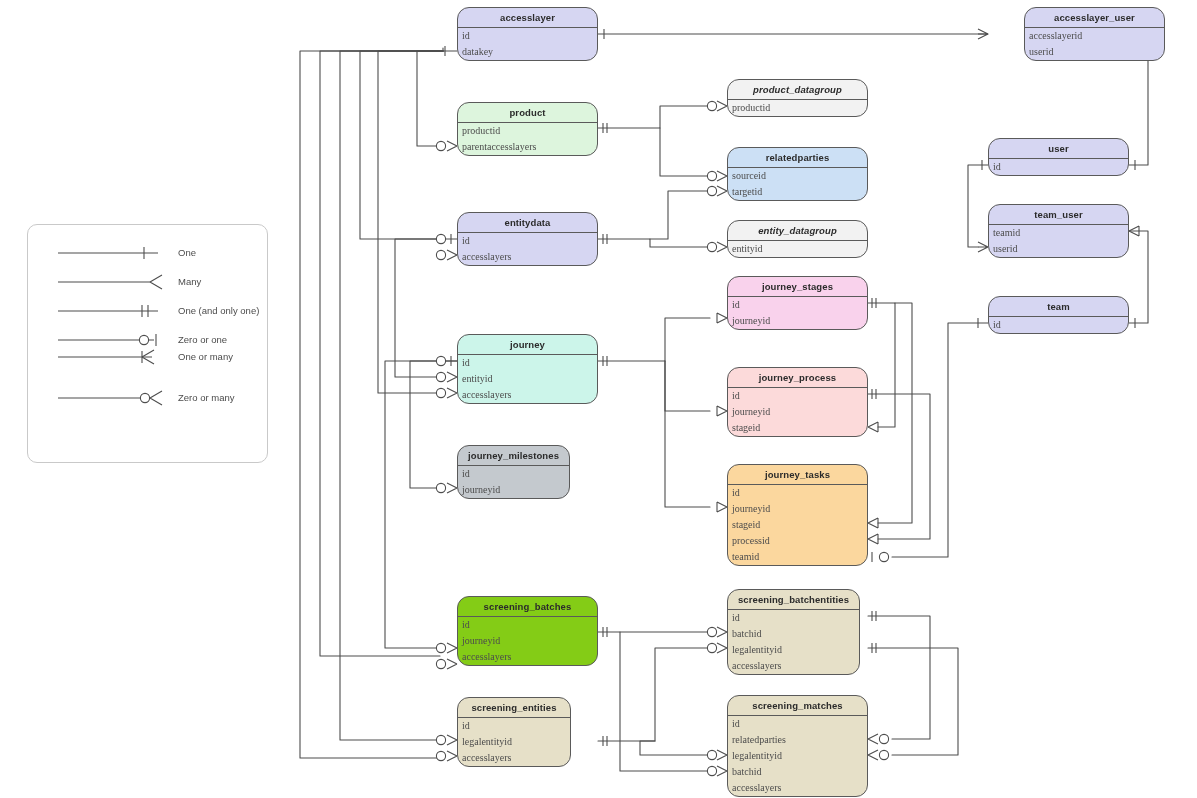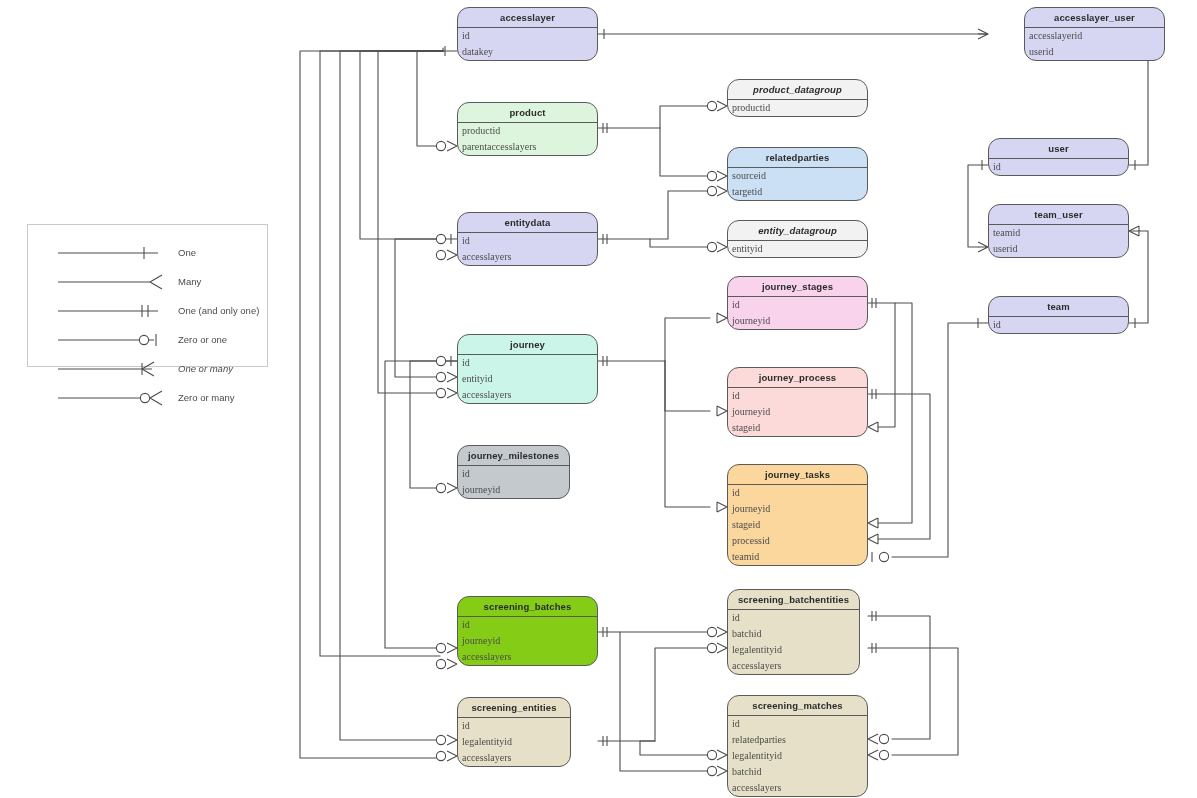--- a/index.html
+++ b/index.html
@@ -10,22 +10,22 @@
 
   .entity{position:absolute;box-sizing:border-box;border:1px solid #5a5a5a;
           border-radius:12px;overflow:hidden;}
   .entity .ttl{height:19px;line-height:19px;text-align:center;font-weight:bold;
           font-size:9.5px;color:#2b2b2b;border-bottom:1px solid #5a5a5a;
           letter-spacing:.1px;}
   .entity .ttl.ital{font-style:italic;}
   .entity .fld{height:16px;line-height:16px;font-size:10px;color:#4c4c4c;
           padding-left:4px;white-space:nowrap;font-family:Liberation Serif, serif;}
 
-  .legend{position:absolute;left:27px;top:224px;width:241px;height:143px;
-          border:1px solid #c9c9c9;border-radius:0;background:#fff;box-sizing:border-box;}
+  .legend{position:absolute;left:27px;top:224px;width:241px;height:239px;
+          border:1px solid #c9c9c9;border-radius:10px;background:#fff;box-sizing:border-box;}
   .legend .row{position:absolute;left:0;width:241px;height:28px;}
   .legend .lbl{position:absolute;left:150px;top:0;width:120px;height:28px;
           line-height:28px;font-size:9.5px;color:#4c4c4c;text-align:left;}
   .legend svg{position:absolute;left:30px;top:0;}
 </style>
 </head>
 <body>
 
 <div id="canvas">
 
@@ -338,21 +338,21 @@
       <div class="row" style="top: 101px;">
         <svg width="110" height="28">
           <g stroke="#4d4d4d" stroke-width="1.1" fill="none">
             <path d="M0,14 L96,14"></path>
             <circle cx="86" cy="14" r="4.6" fill="#fff"></circle>
             <path d="M98,8 L98,20"></path>
           </g>
         </svg>
         <div class="lbl">Zero or one</div>
       </div>
-      <div class="row" style="top: 130px; font-style: italic;">
+      <div class="row" style="top: 118px;">
         <svg width="110" height="28">
           <g stroke="#4d4d4d" stroke-width="1.1" fill="none">
             <path d="M0,14 L94,14"></path>
             <path d="M84,14 L96,7 M84,14 L96,21 M84,8 L84,20"></path>
           </g>
         </svg>
         <div class="lbl">One or many</div>
       </div>
       <div class="row" style="top: 159px;">
         <svg width="110" height="28">

